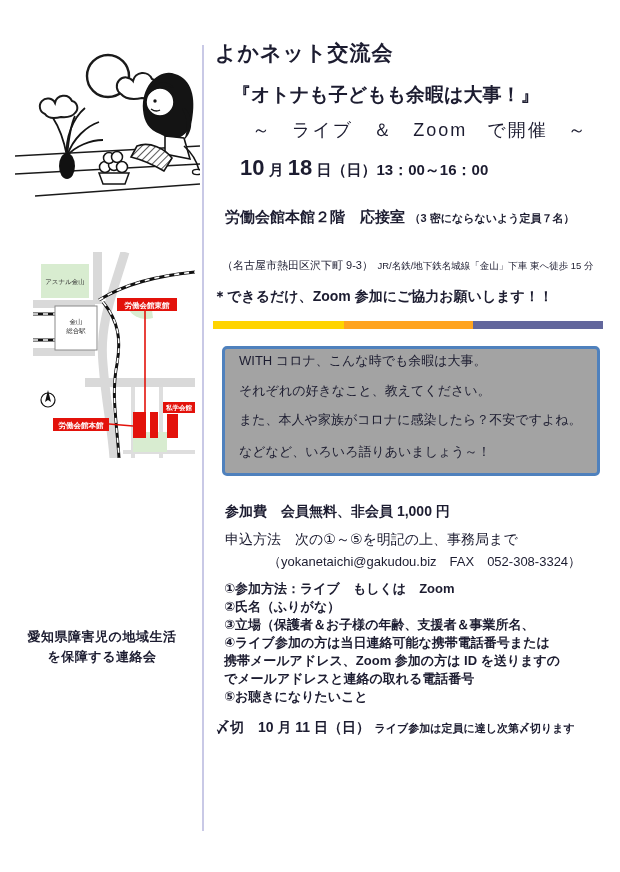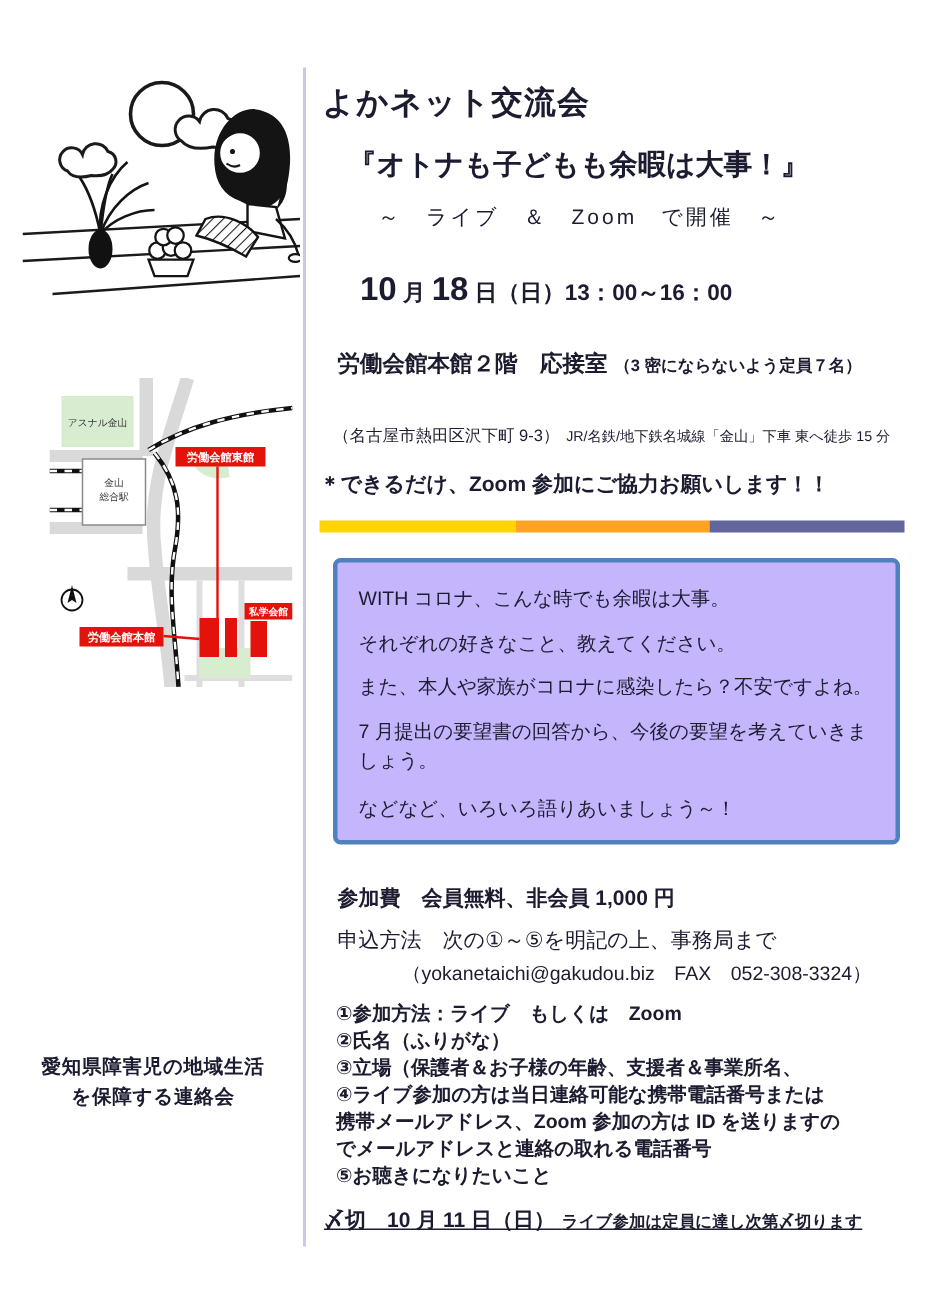--- a/index.html
+++ b/index.html
@@ -3,52 +3,52 @@
 <meta charset="utf-8">
 <style>
   html,body{margin:0;padding:0;background:#fff;}
   .page{position:relative;width:620px;height:872px;background:#ffffff;overflow:hidden;
         font-family:"Liberation Sans","DejaVu Sans",sans-serif;color:#1c1c30;}
   .vdiv{position:absolute;left:202px;top:45px;width:2px;height:786px;background:#c9c9e6;}
 
   
   .illo{position:absolute;left:15px;top:46px;}
   .map{position:absolute;left:33px;top:252px;}
-  .org{position:absolute;left:6px;top:701px;width:192px;text-align:center;}
+  .org{position:absolute;left:6px;top:627px;width:192px;text-align:center;}
   .org-name{font-size:13px;font-weight:bold;line-height:1.5;letter-spacing:.5px;}
   .org-info{margin-top:12px;font-size:10.5px;line-height:1.75;}
 
   
-  .rcol{position:absolute;left:212px;top:56px;width:400px;}
+  .rcol{position:absolute;left:212px;top:40px;width:400px;}
   .title{font-size:21px;font-weight:bold;letter-spacing:1px;margin:0 0 0 3px;line-height:1.2;}
   .subtitle{font-size:19px;font-weight:bold;margin:18px 0 0 20px;line-height:1.25;}
-  .format-line{font-size:14px;margin:12px 0 0 40px;letter-spacing:2px;line-height:1.3;}
-  .date-line{margin:27px 0 0 28px;font-weight:bold;font-size:15px;line-height:26px;white-space:nowrap;}
+  .format-line{font-size:18px;margin:12px 0 0 40px;letter-spacing:2px;line-height:1.3;}
+  .date-line{margin:13px 0 0 28px;font-weight:bold;font-size:15px;line-height:26px;white-space:nowrap;}
   .date-num{font-size:22px;}
   .venue-line{margin:24px 0 0 13px;white-space:nowrap;line-height:20px;}
   .venue-name{font-size:15px;font-weight:bold;}
   .venue-note{font-size:11px;font-weight:bold;}
   .access-line{margin:29px 0 0 10px;white-space:nowrap;line-height:14px;}
   .access-addr{font-size:11px;}
   .access-route{font-size:9.5px;}
   .zoom-req{margin:14px 0 0 1px;font-size:14px;font-weight:bold;line-height:18px;}
   .bar{margin:16px 0 0 1px;width:390px;height:8px;display:flex;}
   .bar-seg{height:8px;}
   .bar-seg:nth-child(1){width:131px;}
   .bar-seg:nth-child(2){width:129px;}
   .bar-seg:nth-child(3){width:130px;}
   .box{margin:17px 0 0 10px;width:378px;box-sizing:border-box;border:3px solid #4f81bd;
-       border-radius:5px;padding:14px 14px 12px 14px;background:#c4b5fd;}
+       border-radius:5px;padding:2px 14px 12px 14px;background:#a3a3a3;}
   .box p{margin:0 0 10px 0;font-size:13px;line-height:1.5;}
   .box p.last{margin:12px 0 0 0;}
   .fee-line{margin:26px 0 0 13px;font-size:14px;font-weight:bold;line-height:18px;}
   .apply-head{margin:10px 0 0 13px;font-size:14px;font-weight:normal;line-height:18px;}
   .apply-contact{margin:5px 0 4px 56px;font-size:13px;line-height:17px;}
   .apply-list{margin:10px 0 0 12px;font-size:13px;font-weight:bold;line-height:18px;}
-  .deadline{margin:12px 0 0 4px;white-space:nowrap;text-decoration:underline;}
+  .deadline{margin:12px 0 0 4px;white-space:nowrap;}
   .deadline-label{font-size:14px;font-weight:bold;}
   .deadline-note{font-size:11px;font-weight:bold;}
 </style>
 </head>
 <body>
 
 <div class="page">
 
   <div class="vdiv"></div>
 
@@ -191,21 +191,20 @@
     <div class="bar">
       <div class="bar-seg" style="background: rgb(255, 212, 0);"></div>
       <div class="bar-seg" style="background: rgb(255, 164, 32);"></div>
       <div class="bar-seg" style="background: rgb(98, 102, 156);"></div>
     </div>
 
     <div class="box">
       <p>WITH コロナ、こんな時でも余暇は大事。</p>
       <p>それぞれの好きなこと、教えてください。</p>
       <p>また、本人や家族がコロナに感染したら？不安ですよね。</p>
-      <p>7 月提出の要望書の回答から、今後の要望を考えていきましょう。</p>
       <p class="last">などなど、いろいろ語りあいましょう～！</p>
     </div>
 
     <div class="fee-line">参加費　会員無料、非会員 1,000 円</div>
     <div class="apply-head">申込方法　次の①～⑤を明記の上、事務局まで</div>
     <div class="apply-contact">（yokanetaichi@gakudou.biz　FAX　052-308-3324）</div>
 
     <div class="apply-list">
       <div>①参加方法：ライブ　もしくは　Zoom</div>
       <div>②氏名（ふりがな）</div>

